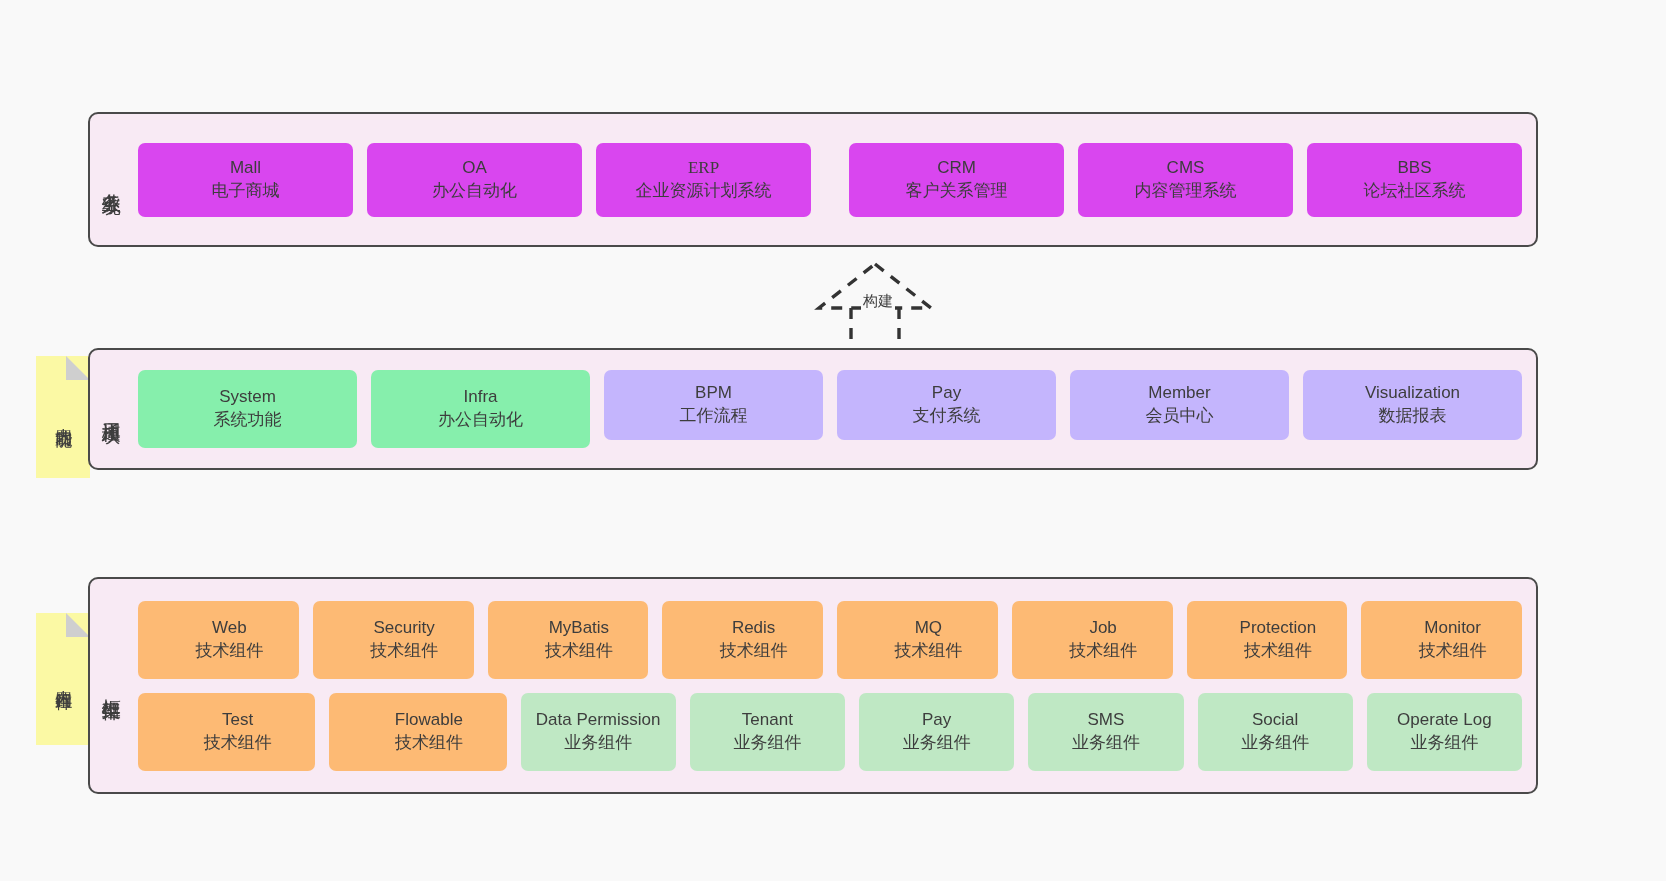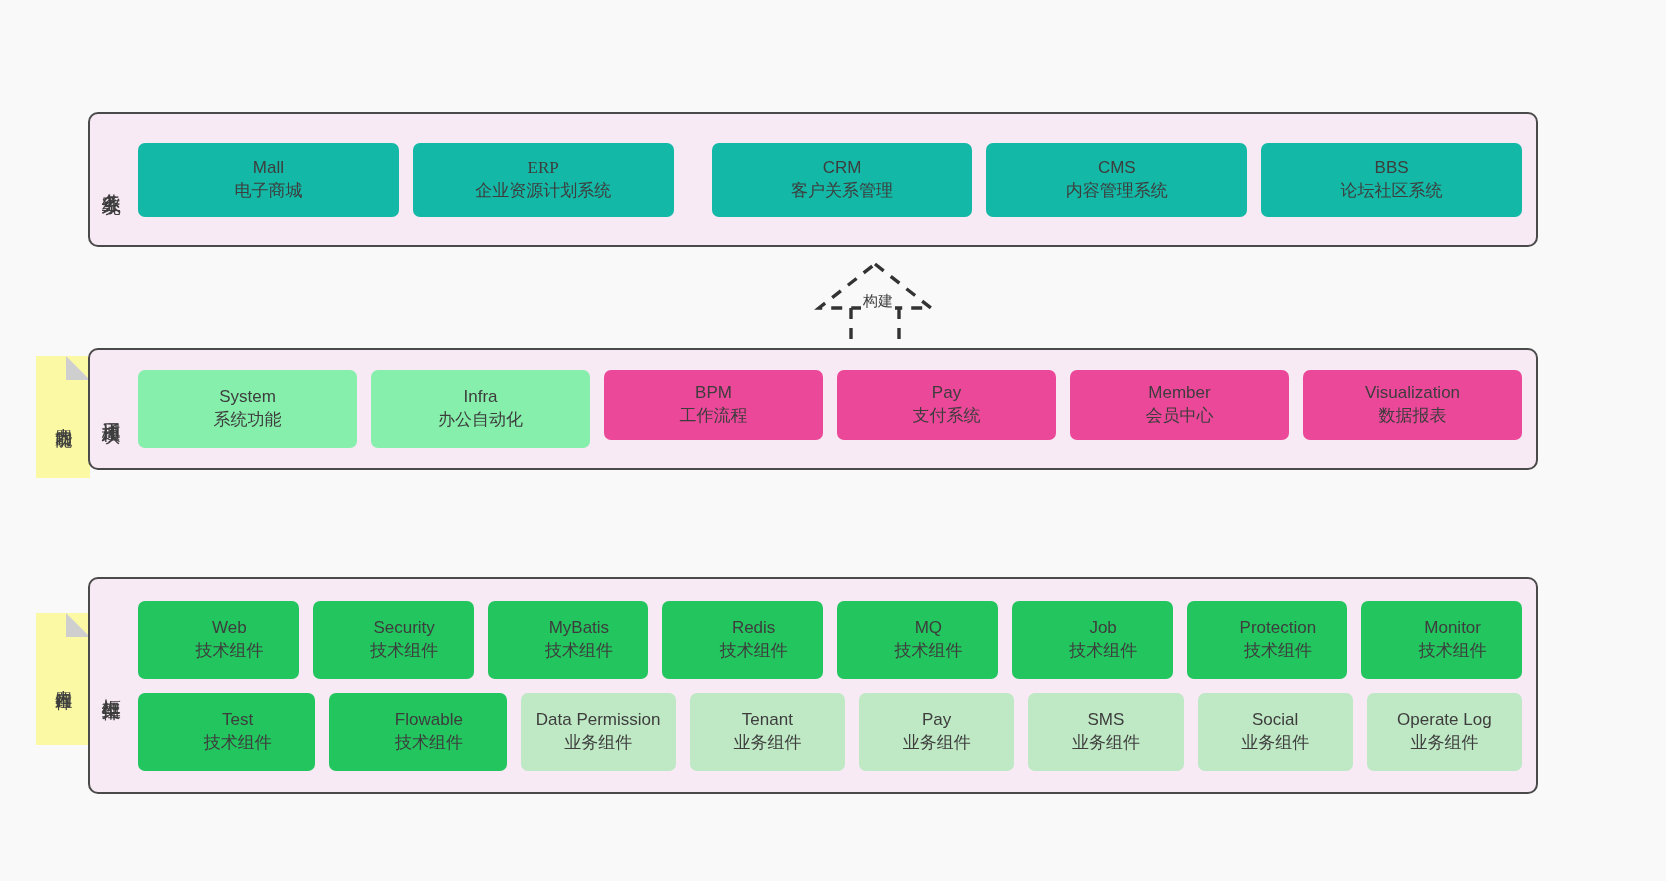--- a/index.html
+++ b/index.html
@@ -76,24 +76,24 @@
     line-height: 1.34;
     color: #3d3d3d;
     box-sizing: border-box;
     padding: 4px 6px;
     min-width: 0;
   }
   .card .t1 { white-space: nowrap; }
   .card .t2 { white-space: nowrap; }
   .card.wrap .t1 { white-space: normal; }
 
-  .c-blue        { background: #14b8a6; }
+  .c-blue        { background: #d946ef; }
   .c-red         { background: #86efac; }
-  .c-pink        { background: #ec4899; }
-  .c-green       { background: #22c55e; padding-left: 28px; }
+  .c-pink        { background: #c4b5fd; }
+  .c-green       { background: #fdba74; padding-left: 28px; }
   .c-lightgreen  { background: #bfe8c4; }
 
   
   .note {
     position: absolute;
     background: #fbf9a4;
     box-sizing: border-box;
   }
   .note .note-text {
     position: absolute;
@@ -144,20 +144,24 @@
 <div class="canvas">
 
   <div class="layer" style="left:88px; top:112px; width:1450px; height:135px;">
     <div class="layer-title">业务系统</div>
     <div class="layer-body">
       <div class="row">
         <div class="card c-blue" style="height:74px;">
           <span class="t1">Mall</span>
           <span class="t2">电子商城</span>
         </div>
+        <div class="card c-blue" style="height:74px;">
+          <span class="t1">OA</span>
+          <span class="t2">办公自动化</span>
+        </div>
         <div class="card c-blue" style="height:74px;font-family:Liberation Serif, serif;">
           <span class="t1">ERP</span>
           <span class="t2">企业资源计划系统</span>
         </div>
         <div class="card c-blue" style="height:74px;margin-left:24px;">
           <span class="t1">CRM</span>
           <span class="t2">客户关系管理</span>
         </div>
         <div class="card c-blue" style="height:74px;">
           <span class="t1">CMS</span>

